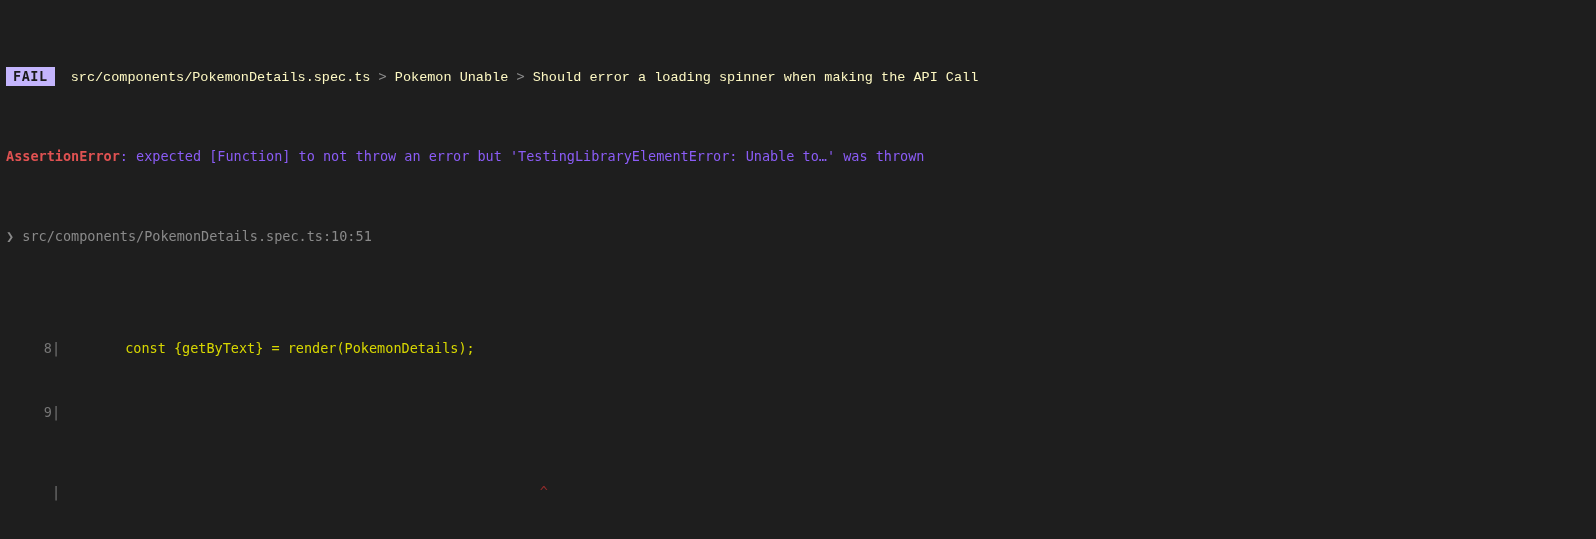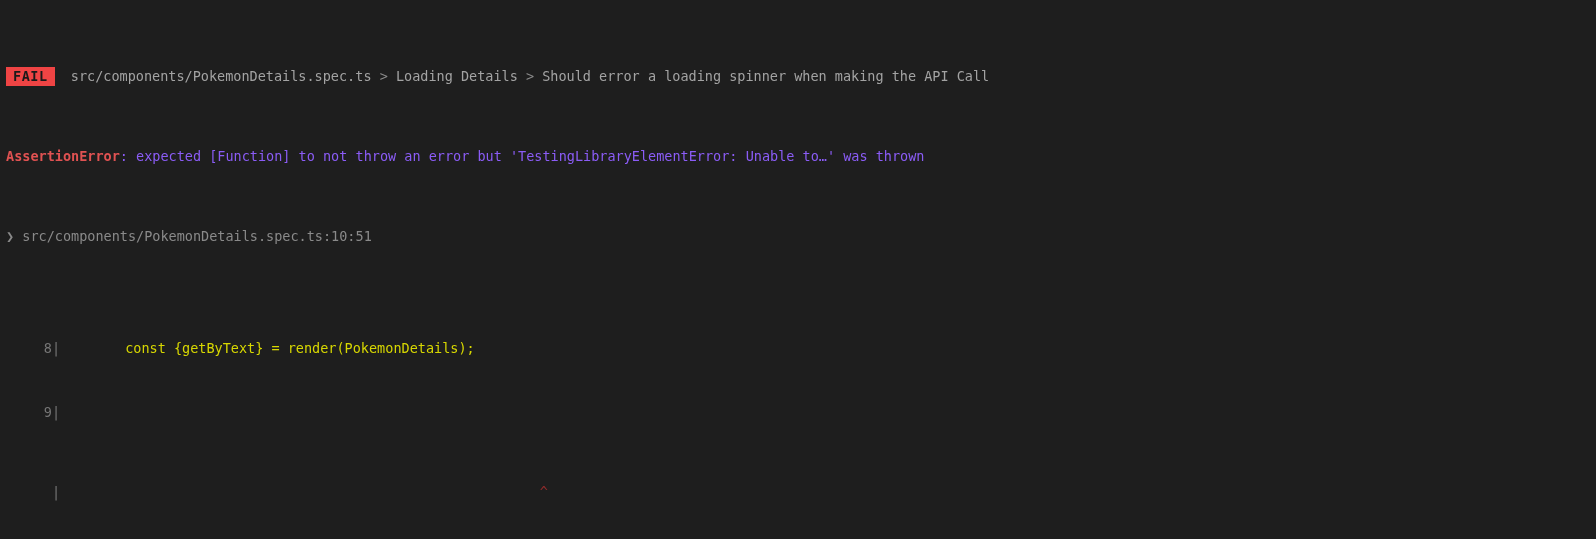--- a/index.html
+++ b/index.html
@@ -22,28 +22,28 @@
     white-space: pre;
   }
   .line {
     height: 16px;
     white-space: pre;
     padding-left: 6px;
   }
 
   
   .c-dim      { color: #8a8a8a; }
-  .c-white    { color: #a3a3a3; }
+  .c-white    { color: #fef9c3; font-family: Liberation Mono, monospace; }
   .c-redb     { color: #e05252; font-weight: bold; margin-top: 28px; }
   .c-redsoft  { color: #8b5cf6; }
   .c-darkred  { color: #8f2b2b; }
   .c-yellow   { color: #d7d700; }
 
   .badge-fail {
-    background: #ef4444;
+    background: #c4b5fd;
     color: #1a1a1a;
     font-weight: bold;
     padding: 1px 7px 2px 7px;
     letter-spacing: 0.5px;
   }
   .badge-wrap { padding-left: 6px; }
 
   .gutter-num {
     display: inline-block;
     width: 46px;
@@ -51,21 +51,21 @@
     color: #767676;
   }
   .gutter-bar { color: #767676; }
 </style>
 </head>
 <body>
 
 <div class="term">
 
   
-  <div class="line badge-wrap"><span class="badge-fail">FAIL</span><span class="c-white">  </span><span class="c-white">src/components/PokemonDetails.spec.ts</span><span class="c-dim"> &gt; </span><span class="c-white">Loading Details</span><span class="c-dim"> &gt; </span><span class="c-white">Should error a loading spinner when making the API Call</span></div>
+  <div class="line badge-wrap"><span class="badge-fail">FAIL</span><span class="c-white">  </span><span class="c-white">src/components/PokemonDetails.spec.ts</span><span class="c-dim"> &gt; </span><span class="c-white">Pokemon Unable</span><span class="c-dim"> &gt; </span><span class="c-white">Should error a loading spinner when making the API Call</span></div>
 
   
   <div class="line"><span class="c-redb">AssertionError</span><span class="c-redsoft">: expected [Function] to not throw an error but 'TestingLibraryElementError: Unable to…' was thrown</span></div>
 
   
   <div class="line"><span class="c-dim">❯ </span><span class="c-dim">src/components/PokemonDetails.spec.ts:10:51</span></div>
 
   
   <div>
     <div class="line"><span class="gutter-num">8</span><span class="gutter-bar">|</span><span class="c-yellow">        const {getByText} = render(PokemonDetails);</span></div>

